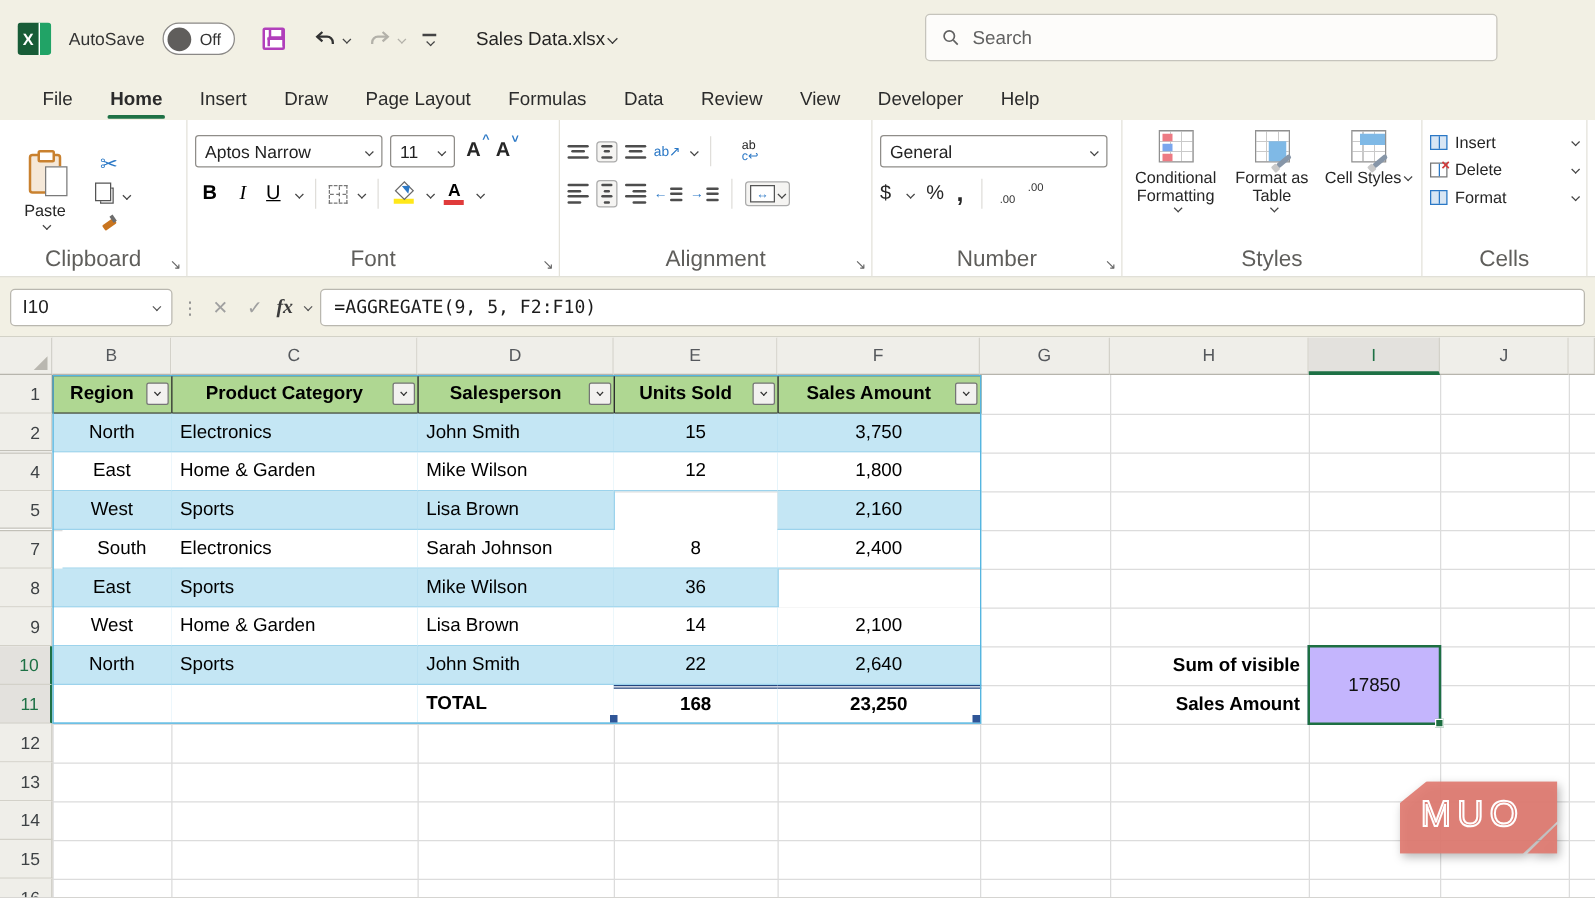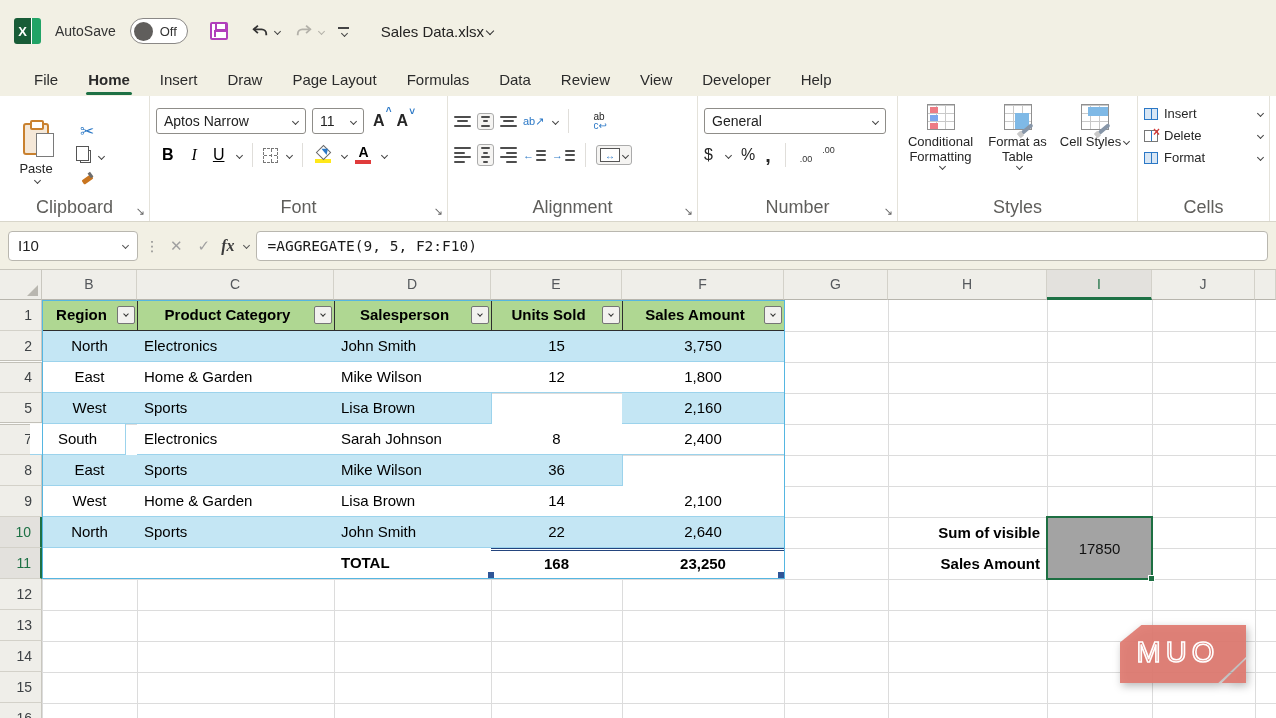--- a/index.html
+++ b/index.html
@@ -165,21 +165,21 @@
   .tc.left{padding-left:7px}
   .tc.ctr{text-align:center}
   .tc.bold{font-weight:bold}
   .tc.dbl{border-top:3px double #24457E;line-height:26px}
   .th{position:absolute;background:#AFD792;font-weight:bold;border:1px solid #2E2E2E;text-align:center;font-size:15px;line-height:27px;overflow:hidden;white-space:nowrap;padding:0 19px 0 2px;cursor:cell}
   .filterbtn{position:absolute;right:2px;top:5px;width:18px;height:18px;background:#F2F1EF;border:1px solid #757575;border-radius:2px;display:flex;align-items:center;justify-content:center;color:#333;cursor:pointer}
   .filterbtn .chev{width:4px;height:4px;margin:0 0 2px 0}
   .outline{position:absolute;border:1px solid #55B6E1;pointer-events:none}
   .bluehandle{position:absolute;width:6px;height:6px;background:#2F5597;pointer-events:none}
   .ann{position:absolute;font-size:15px;font-weight:bold;line-height:31px;text-align:right;padding-right:7px;white-space:nowrap;cursor:cell}
-  .rescell{position:absolute;border:2px solid #1D6F42;background:#a3a3a3;display:flex;align-items:center;justify-content:center;font-size:15px;color:#111;cursor:cell}
+  .rescell{position:absolute;border:2px solid #1D6F42;background:#c4b5fd;display:flex;align-items:center;justify-content:center;font-size:15px;color:#111;cursor:cell}
   .fillhandle{position:absolute;width:7px;height:7px;background:#1D6F42;border:1.5px solid #fff;cursor:crosshair}
 
   
   .wm{position:absolute;left:1120px;top:625px;width:126px;height:58px;filter:drop-shadow(2px 3px 4px rgba(0,0,0,.3));pointer-events:none}
   .wm-main{position:absolute;inset:0;background:#DF7A70;opacity:.92;clip-path:polygon(17% 0,100% 0,100% 55%,78% 100%,0 100%,0 30%)}
   .wm-tri{position:absolute;right:0;bottom:0;width:27px;height:24px;background:#DF7A70;opacity:.92;clip-path:polygon(100% 0,100% 100%,10% 100%)}
   .wm-text{position:absolute;left:46%;top:46%;transform:translate(-50%,-50%);font-size:29px;letter-spacing:5px;color:transparent;-webkit-text-stroke:1.6px #fff;font-weight:400}
 </style>
 </head>
 <body>
@@ -212,20 +212,27 @@
       <span class="chev sm" style="color:#B3B1A9"></span>
     </span>
     <span class="qat-custom">
       <span class="bar"></span>
       <span class="chev sm"></span>
     </span>
     <span class="doc-title">
       <span>Sales Data.xlsx</span>
       <span class="chev" style="color:#333"></span>
     </span>
+    <div class="searchbox">
+      <svg width="16" height="16" viewBox="0 0 20 20">
+          <circle cx="8.5" cy="8.5" r="5.5" fill="none" stroke="#616161" stroke-width="1.8"></circle>
+          <line x1="12.8" y1="12.8" x2="17.5" y2="17.5" stroke="#616161" stroke-width="1.8"></line>
+        </svg>
+      <input readonly="" placeholder="Search" style="">
+    </div>
   </div>
 
   <div class="tabrow" id="tabrow">
       <div class="tab">File</div>
       <div class="tab active">Home</div>
       <div class="tab">Insert</div>
       <div class="tab">Draw</div>
       <div class="tab">Page Layout</div>
       <div class="tab">Formulas</div>
       <div class="tab">Data</div>
@@ -523,21 +530,21 @@
       <div class="tc ctr band" style="left: 622px; top: 61px; width: 163px; height: 31px;">3,750</div>
       <div class="tc ctr" style="left: 42px; top: 92px; width: 96px; height: 31px;">East</div>
       <div class="tc left" style="left: 137px; top: 92px; width: 198px; height: 31px;">Home &amp; Garden</div>
       <div class="tc left" style="left: 334px; top: 92px; width: 158px; height: 31px;">Mike Wilson</div>
       <div class="tc ctr" style="left: 491px; top: 92px; width: 132px; height: 31px;">12</div>
       <div class="tc ctr" style="left: 622px; top: 92px; width: 163px; height: 31px;">1,800</div>
       <div class="tc ctr band" style="left: 42px; top: 123px; width: 96px; height: 31px;">West</div>
       <div class="tc left band" style="left: 137px; top: 123px; width: 198px; height: 31px;">Sports</div>
       <div class="tc left band" style="left: 334px; top: 123px; width: 158px; height: 31px;">Lisa Brown</div>
       <div class="tc ctr band" style="left: 622px; top: 123px; width: 163px; height: 31px;">2,160</div>
-      <div class="tc ctr" style="left: 30px; top: 154px; width: 96px; height: 31px;">South</div>
+      <div class="tc ctr" style="left: 50px; top: 154px; width: 96px; height: 31px;">South</div>
       <div class="tc left" style="left: 137px; top: 154px; width: 198px; height: 31px;">Electronics</div>
       <div class="tc left" style="left: 334px; top: 154px; width: 158px; height: 31px;">Sarah Johnson</div>
       <div class="tc ctr" style="left: 491px; top: 154px; width: 132px; height: 31px;">8</div>
       <div class="tc ctr" style="left: 622px; top: 154px; width: 163px; height: 31px;">2,400</div>
       <div class="tc ctr band" style="left: 42px; top: 185px; width: 96px; height: 31px;">East</div>
       <div class="tc left band" style="left: 137px; top: 185px; width: 198px; height: 31px;">Sports</div>
       <div class="tc left band" style="left: 334px; top: 185px; width: 158px; height: 31px;">Mike Wilson</div>
       <div class="tc ctr band" style="left: 491px; top: 185px; width: 132px; height: 31px;">36</div>
       <div class="tc ctr" style="left: 42px; top: 216px; width: 96px; height: 31px;">West</div>
       <div class="tc left" style="left: 137px; top: 216px; width: 198px; height: 31px;">Home &amp; Garden</div>

